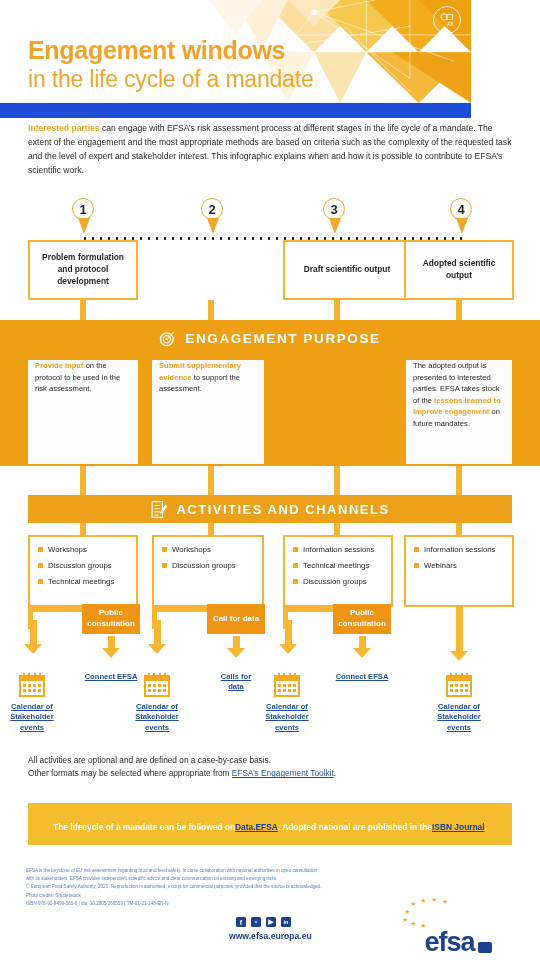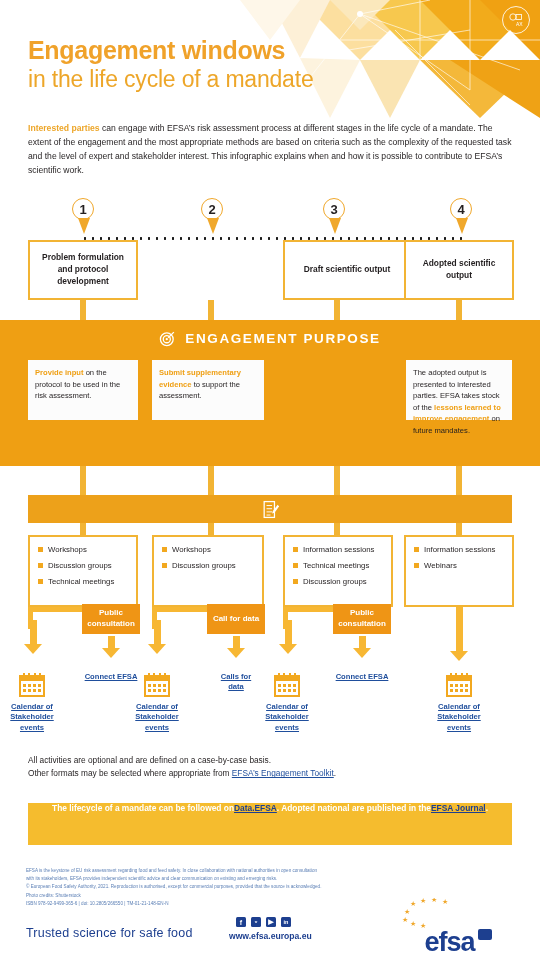--- a/index.html
+++ b/index.html
@@ -8,24 +8,24 @@
     font-family: "Liberation Sans", sans-serif;
     background: #ffffff;
     position: relative;
     overflow: hidden;
   }
   .page { position: relative; width: 540px; height: 960px; background: #fff; }
 
   
   .header {
     position: relative;
-    width: 540px;
+    width: 471px;
     height: 118px;
     overflow: hidden;
-    background: #b91c1c;
+    background: #1d4ed8;
   }
   .header-bg { position: absolute; inset: 0; }
   .hdr-title1 {
     position: absolute;
     left: 28px; top: 36px;
     font-size: 25px;
     font-weight: bold;
     color: #f0a22a;
     letter-spacing: -0.3px;
     z-index: 5;
@@ -125,23 +125,23 @@
     display: flex; align-items: center; justify-content: center;
     gap: 9px;
     color: #ffffff;
     font-size: 13.5px;
     font-weight: bold;
     letter-spacing: 1.6px;
   }
   .purpose-card {
     position: absolute;
     top: 40px;
-    height: 60px;
+    height: 104px;
     background: #fcfcfc;
-    padding: 7px 7px;
+    padding: 0 7px;
     font-size: 7.6px;
     line-height: 1.52;
     color: #231f20;
   }
   .purpose-card b { color: #ef9f13; font-weight: bold; }
   .purpose-card.plain b { color: #ef9f13; }
 
   
   .act-title-bar {
     position: absolute;
@@ -222,21 +222,21 @@
     font-size: 8.3px;
     line-height: 1.62;
     color: #231f20;
   }
   .notes a { color: #1f4e9c; text-decoration: underline; }
   .banner {
     position: absolute;
     left: 28px; top: 803px;
     width: 484px; height: 48px;
     background: #f5bc2e;
-    display: flex; align-items: flex-start; justify-content: center;
+    display: flex; align-items: center; justify-content: center;
     color: #ffffff;
     font-size: 8.4px;
     font-weight: bold;
   }
   .banner a { color: #1d3f8f; text-decoration: underline; font-weight: bold; }
 
   
   .footer {
     position: absolute;
     left: 0; top: 845px;
@@ -385,20 +385,21 @@
 
   <div class="act-title-bar">
     <svg width="17" height="19" viewBox="0 0 20 24">
       <rect x="2" y="2" width="13" height="20" fill="none" stroke="#ffffff" stroke-width="1.6"></rect>
       <line x1="5" y1="7" x2="12" y2="7" stroke="#ffffff" stroke-width="1.2"></line>
       <line x1="5" y1="11" x2="12" y2="11" stroke="#ffffff" stroke-width="1.2"></line>
       <line x1="5" y1="15" x2="12" y2="15" stroke="#ffffff" stroke-width="1.2"></line>
       <line x1="5" y1="19" x2="10" y2="19" stroke="#ffffff" stroke-width="1.2"></line>
       <path d="M13 14 L19 6 L21 8 L15 16 L12 17 Z" fill="#ffffff"></path>
     </svg>
+    <span>ACTIVITIES AND CHANNELS</span>
   </div>
 
   <div class="connector" style="left:80px;  top:523px; height:14px;"></div>
   <div class="connector" style="left:208px; top:523px; height:14px;"></div>
   <div class="connector" style="left:334px; top:523px; height:14px;"></div>
   <div class="connector" style="left:456px; top:523px; height:14px;"></div>
 
   <div class="act-box" style="left:28px; width:110px; height:72px;">
     <div class="act-item">
         <span class="act-bullet"></span>
@@ -585,33 +586,32 @@
 
   <div class="notes">
     <div>All activities are optional and are defined on a case-by-case basis.</div>
     <div><span>Other formats may be selected where appropriate from </span><a href="#">EFSA’s Engagement Toolkit</a><span>.</span></div>
   </div>
 
   <div class="banner">
     <span>The lifecycle of a mandate can be followed on </span>
       <a href="#">Data.EFSA</a>
       <span>. Adopted national are published in the </span>
-      <a href="#">EFSA Journal</a>
+      <a href="#">ISBN Journal</a>
       <span>.</span>
   </div>
 
   <div class="footer">
     <div class="fine">
       <div>EFSA is the keystone of EU risk assessment regarding food and feed safety. In close collaboration with national authorities in open consultation</div>
       <div>with its stakeholders, EFSA provides independent scientific advice and clear communication on existing and emerging risks.</div>
       <div>© European Food Safety Authority, 2021. Reproduction is authorised, except for commercial purposes, provided that the source is acknowledged.</div>
       <div>Photo credits: Shutterstock</div>
       <div>ISBN 978-92-9499-365-6 | doi: 10.2805/266550 | TM-01-21-148-EN-N</div>
     </div>
-    <div class="tagline">Trusted science for safe food</div>
   </div>
 
   <div class="social">
     <span class="soc-ic">f</span>
     <span class="soc-ic">ᵛ</span>
     <span class="soc-ic">▶</span>
     <span class="soc-ic" style="font-size:5.5px;">in</span>
   </div>
   <div class="weburl">www.efsa.europa.eu</div>
 
@@ -621,20 +621,20 @@
         <text x="12" y="8">★</text>
           <text x="22" y="5">★</text>
           <text x="33" y="4">★</text>
         <text x="6" y="16">★</text>
           <text x="4" y="24">★</text>
         <text x="44" y="6">★</text>
           <text x="12" y="28">★</text>
         <text x="22" y="30">★</text>
       </g>
     </svg>
-    <div style="display:flex; align-items:flex-start; justify-content:center; gap:3px;">
+    <div style="display:flex; align-items:flex-end; justify-content:center; gap:3px;">
       <span class="efsa-word">efsa</span>
       <span style="width:14px;height:11px;background:#1d3f8f;border-radius:2px;display:inline-block;margin-bottom:3px;"></span>
     </div>
     <div class="efsa-sub">European Food Safety Authority</div>
   </div>
 
 </div>
 
 </body></html>

